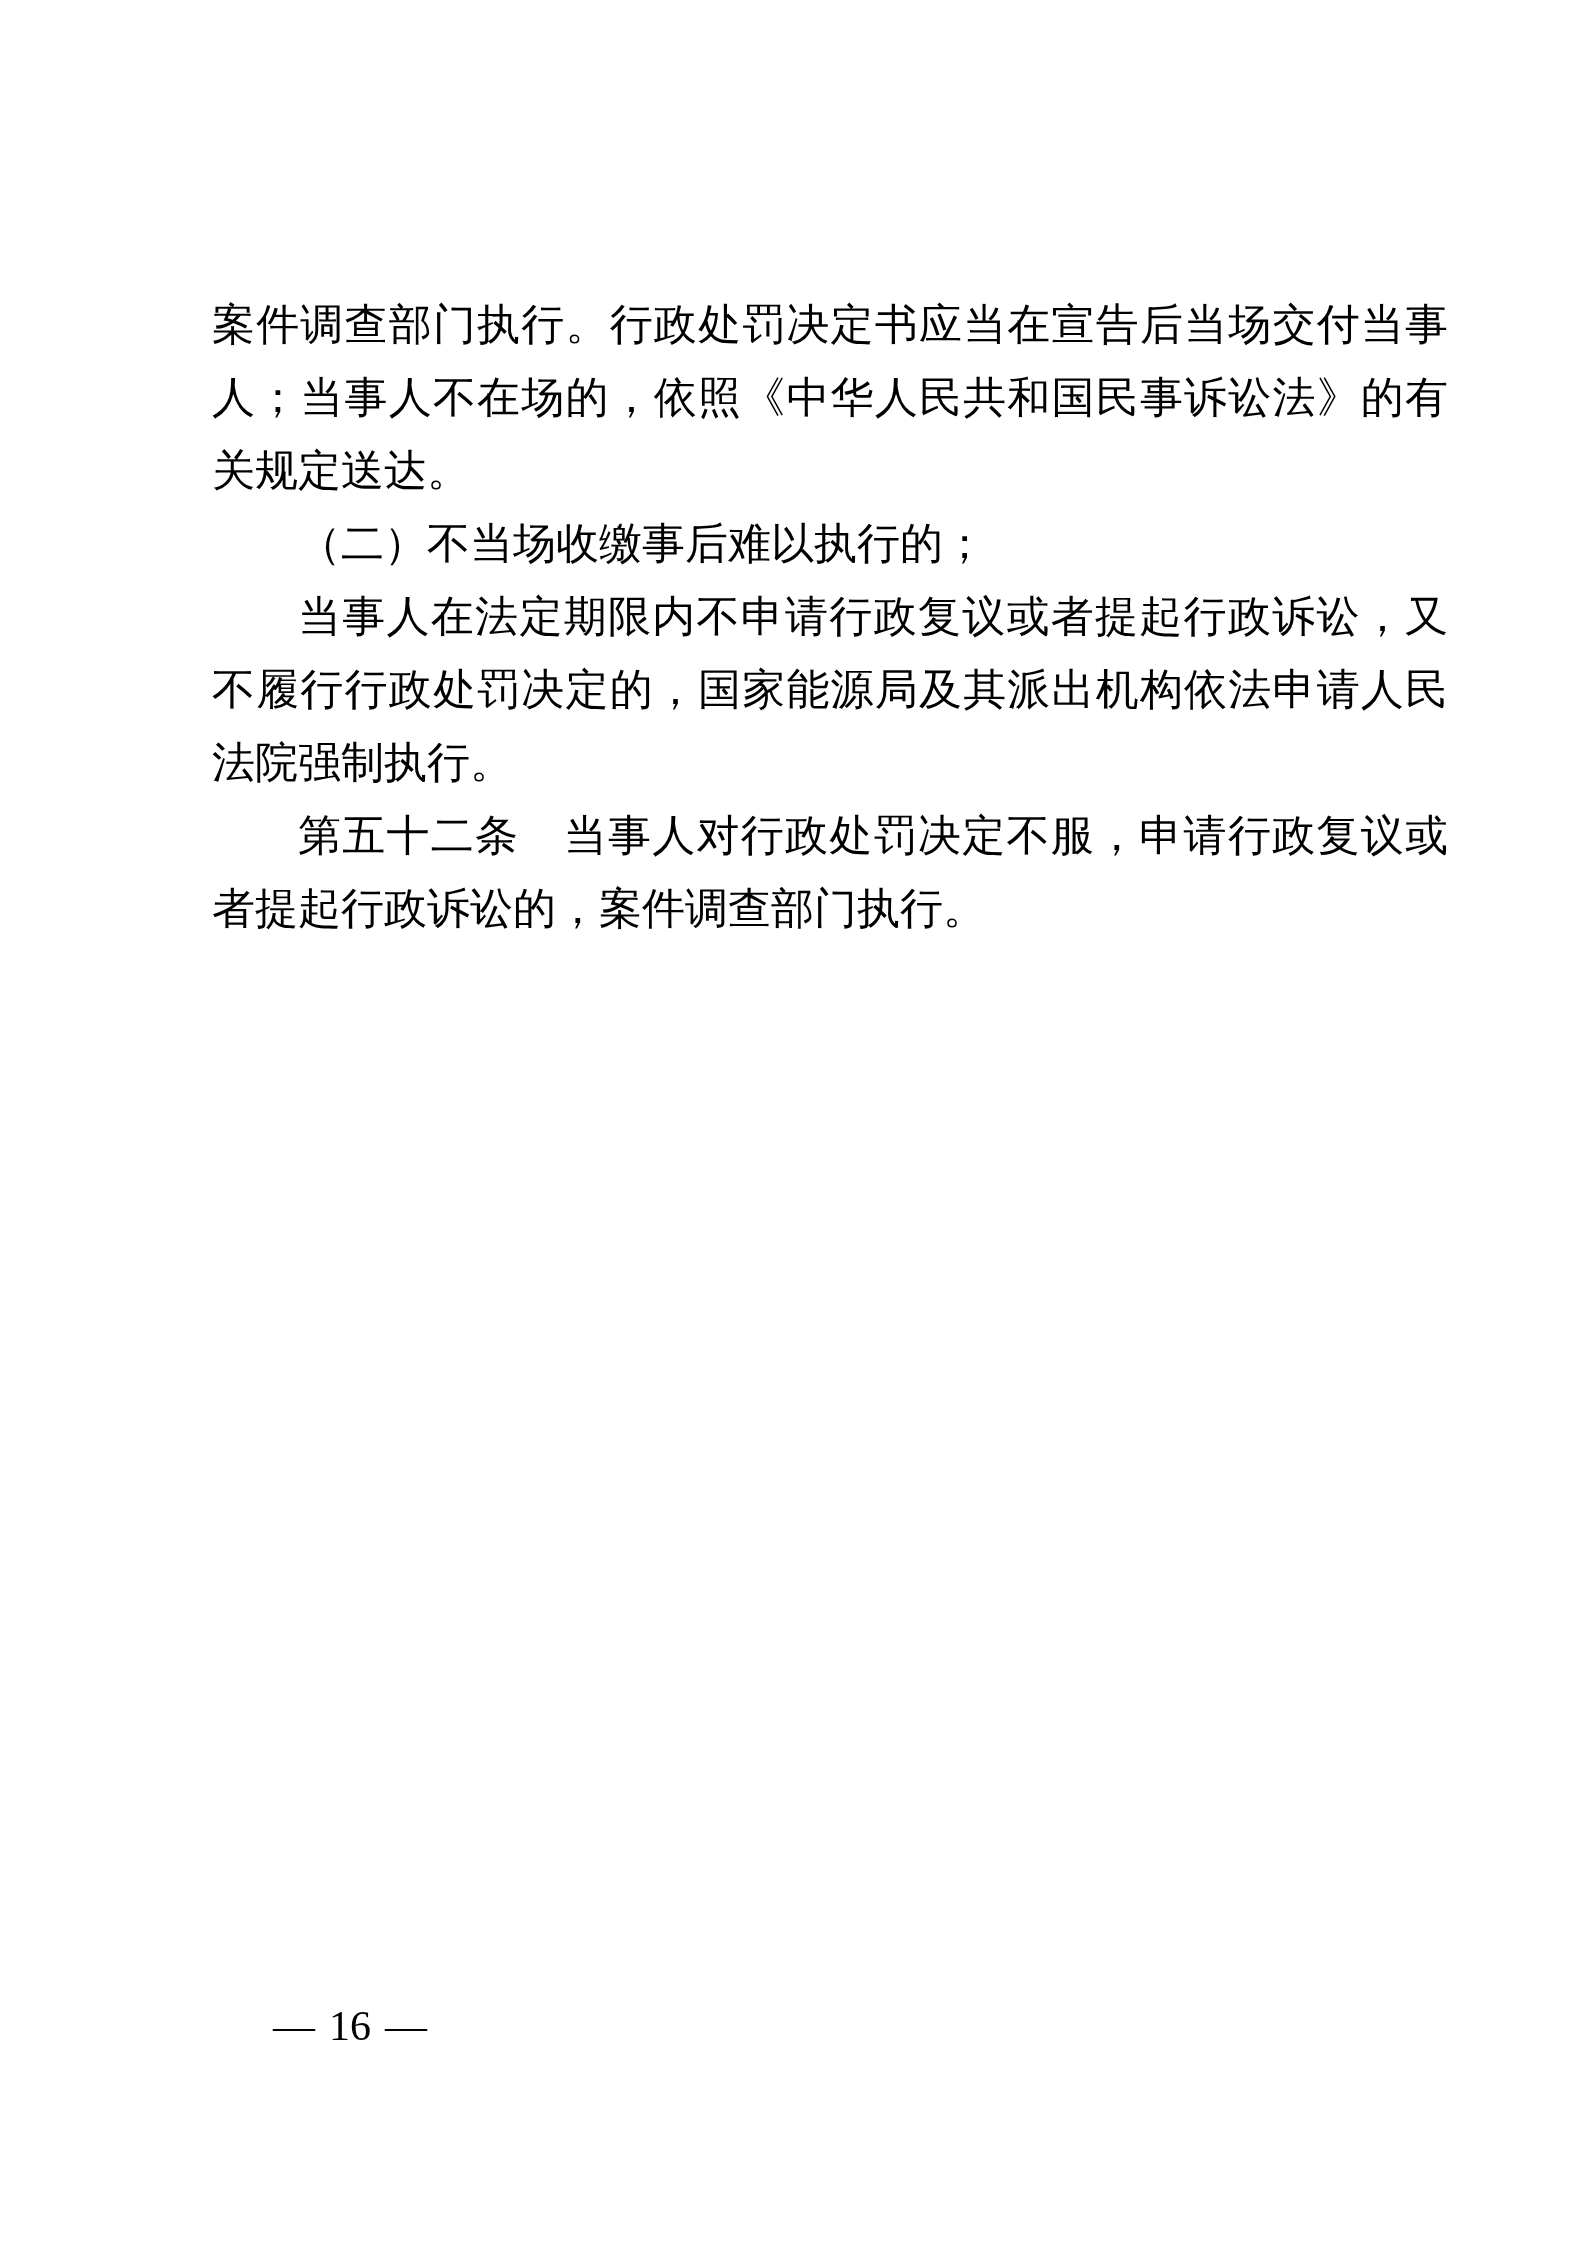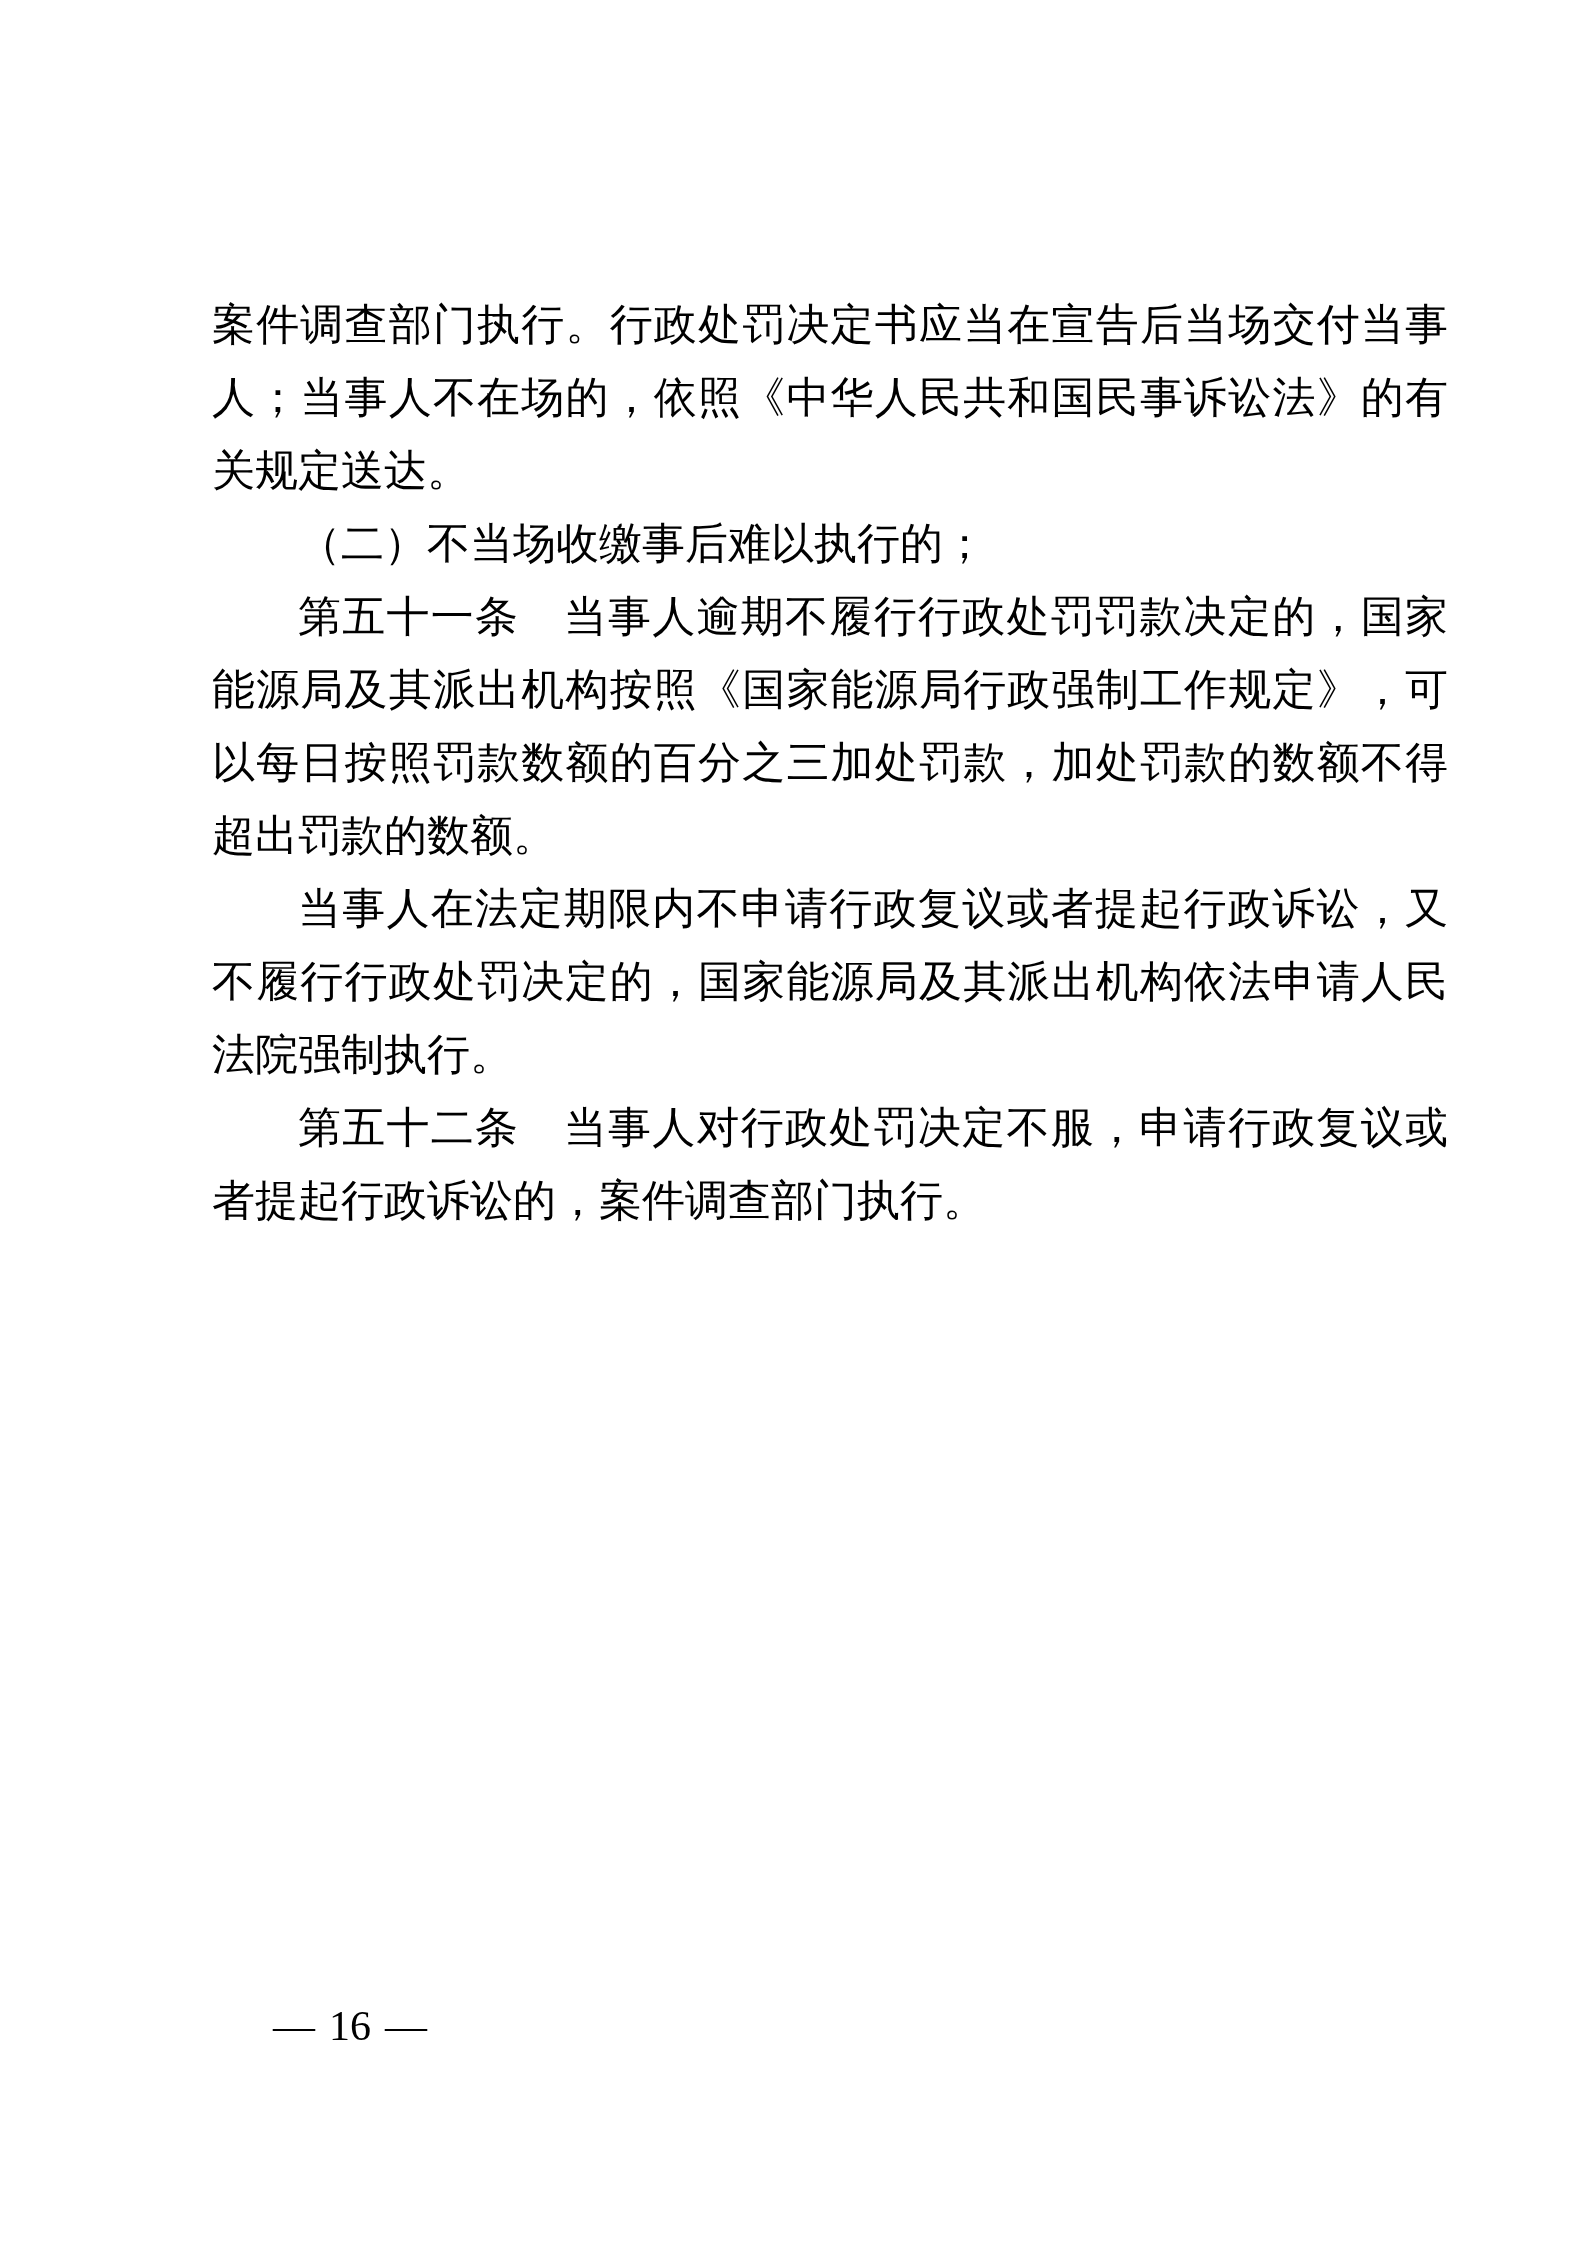--- a/index.html
+++ b/index.html
@@ -53,21 +53,20 @@
   }
 </style>
 </head>
 <body>
 
 <div class="page">
 
   <main class="text-block" id="paragraphs">
       <p class="para">案件调查部门执行。行政处罚决定书应当在宣告后当场交付当事人；当事人不在场的，依照《中华人民共和国民事诉讼法》的有关规定送达。</p>
       <p class="para indent">（二）不当场收缴事后难以执行的；</p>
-      <p class="para indent">第五十一条　当事人逾期不履行行政处罚罚款决定的，国家能源局及其派出机构按照《国家能源局行政强制工作规定》，可以每日按照罚款数额的百分之三加处罚款，加处罚款的数额不得超出罚款的数额。</p>
       <p class="para indent">当事人在法定期限内不申请行政复议或者提起行政诉讼，又不履行行政处罚决定的，国家能源局及其派出机构依法申请人民法院强制执行。</p>
       <p class="para indent">第五十二条　当事人对行政处罚决定不服，申请行政复议或者提起行政诉讼的，案件调查部门执行。</p>
     </main>
 
   <div class="footer">
     <span class="dash">—</span><span class="pagenum">16</span><span class="dash">—</span>
   </div>
 
 </div>
 

